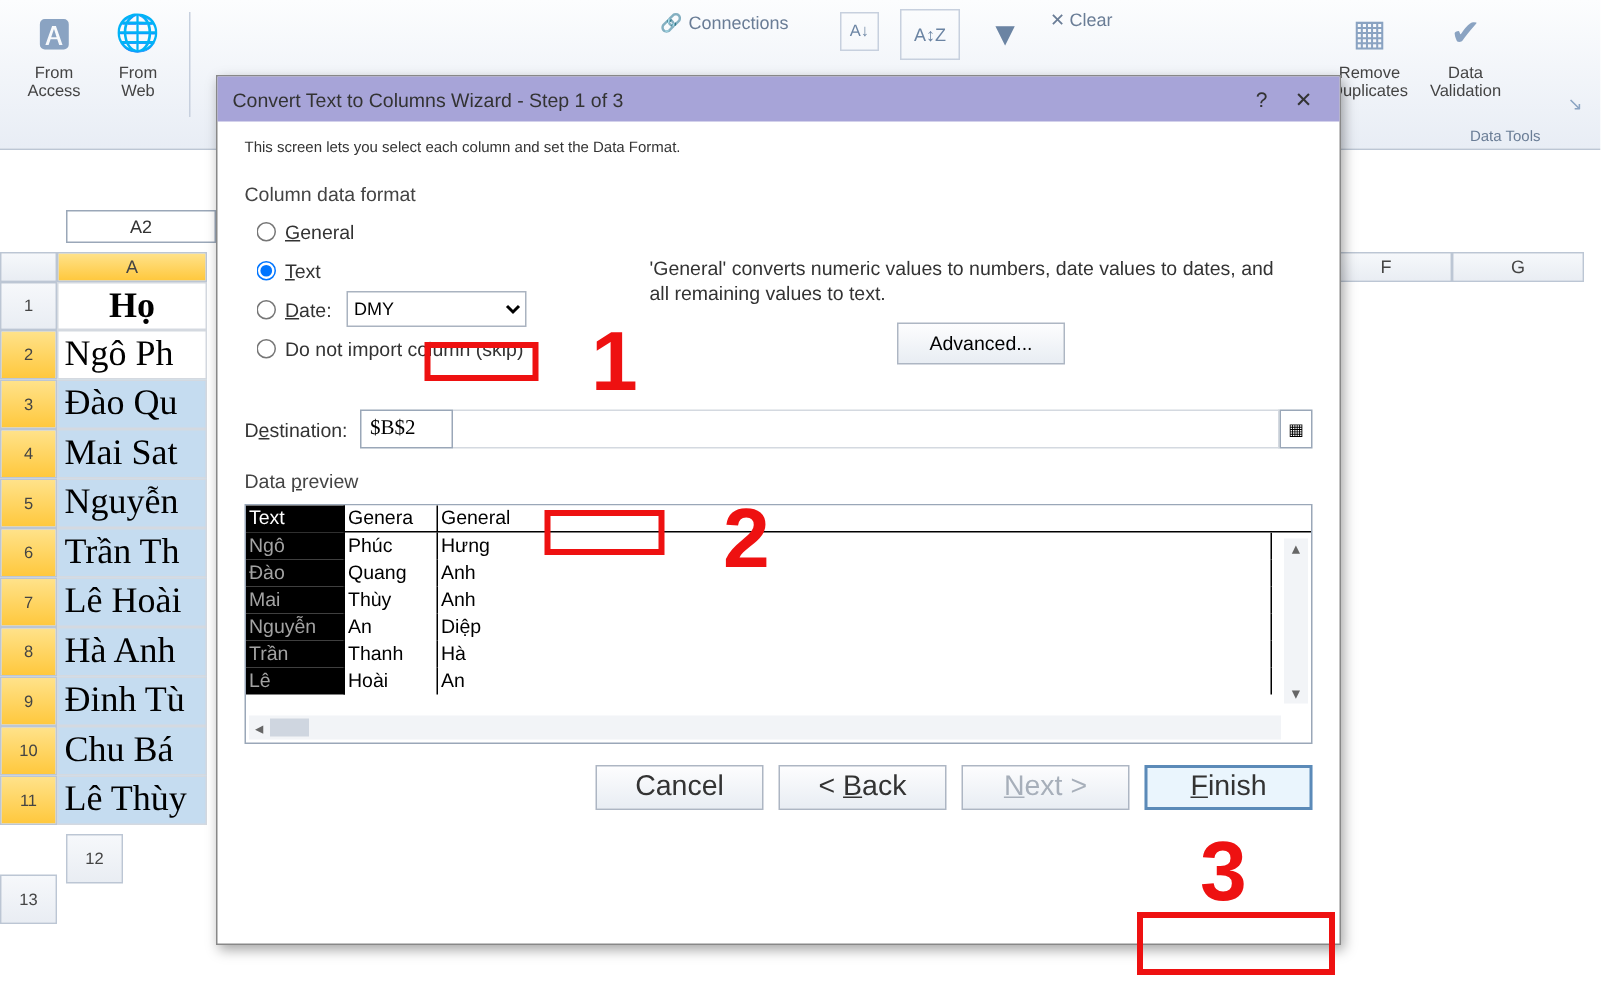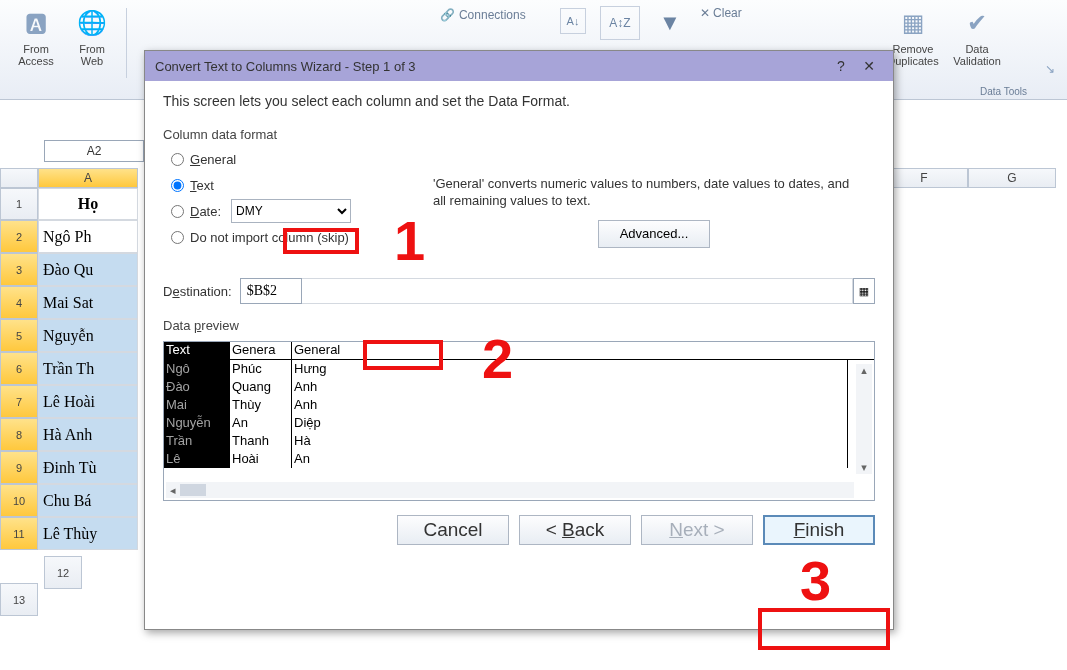--- a/index.html
+++ b/index.html
@@ -9,29 +9,29 @@
 .rbtn .ric{width:34px;height:34px;display:flex;align-items:center;justify-content:center;font-size:24px;color:#8aa3c2;margin-bottom:3px}
 .rsep{width:1px;height:70px;background:#c7d0de;margin:4px 6px 0 6px}
 .rgroup-lbl{position:absolute;bottom:2px;font-size:10px;color:#6a7d96}
 .cellref{position:absolute;top:140px;left:44px;width:100px;height:22px;border:1px solid #9aa7b8;background:#fff;font-size:12px;text-align:center;line-height:20px;color:#333}
 .grid{position:absolute;top:168px;left:0;right:0;bottom:0;background:#fff}
 .rowhdr{position:absolute;left:0;width:38px;background:linear-gradient(#f6f8fb,#e9edf3);border:1px solid #bcc6d4;font-size:11px;color:#444;display:flex;align-items:center;justify-content:center}
 .colhdr{position:absolute;top:0;height:20px;background:linear-gradient(#f6f8fb,#e9edf3);border:1px solid #bcc6d4;font-size:12px;color:#444;display:flex;align-items:center;justify-content:center}
 .colA{left:38px;width:100px}
 .sel-rowhdr{background:linear-gradient(#ffe28a,#ffc83d)!important}
 .corner{position:absolute;left:0;top:0;width:38px;height:20px;background:linear-gradient(#f6f8fb,#e9edf3);border:1px solid #bcc6d4}
-.cell{position:absolute;font-family:"Times New Roman",serif;font-size:16px;color:#000;padding:2px 4px;border:1px solid #d4d9e0;display:flex;align-items:center}
+.cell{position:absolute;font-family:"Times New Roman",serif;font-size:24px;color:#000;padding:2px 4px;border:1px solid #d4d9e0;display:flex;align-items:center}
 .selcell{background:#c5dcf0}
 .headercell{font-weight:bold;justify-content:center}
 .dialog{position:absolute;top:50px;left:144px;width:750px;height:580px;background:#fff;border:1px solid #888;box-shadow:2px 3px 8px rgba(0,0,0,.35);z-index:50}
 .titlebar{height:30px;background:#a7a4d8;display:flex;align-items:center;padding:0 10px;color:#333;font-size:13px}
 .titlebar .spacer{flex:1}
 .titlebar .tb-btn{width:28px;height:22px;display:flex;align-items:center;justify-content:center;font-size:14px;color:#333}
 .dlg-body{padding:12px 18px 14px 18px}
-.dlg-body .intro{font-size:14px;color:#333;margin-bottom:18px}
+.dlg-body .intro{font-size:10px;color:#333;margin-bottom:18px}
 .grp-lbl{font-size:13px;color:#444;margin-bottom:4px}
 .radio{display:flex;align-items:center;height:26px;font-size:13px;color:#333}
 .radio input{margin:0 6px 0 8px}
 .radio u{text-decoration:underline}
 .date-row{display:flex;align-items:center}
 .date-row select{margin-left:10px;width:120px;height:24px;border:1px solid #aab3c0;background:#fff;font-size:12px}
 .desc{font-size:13px;color:#333;line-height:1.3;max-width:430px}
 .adv-btn{margin-top:10px;width:112px;height:28px;border:1px solid #adb6c3;background:linear-gradient(#fdfdfe,#e8edf3);font-size:13px}
 .dest-row{display:flex;align-items:center;margin-top:28px}
 .dest-row label{font-size:13px;color:#333;margin-right:8px}

